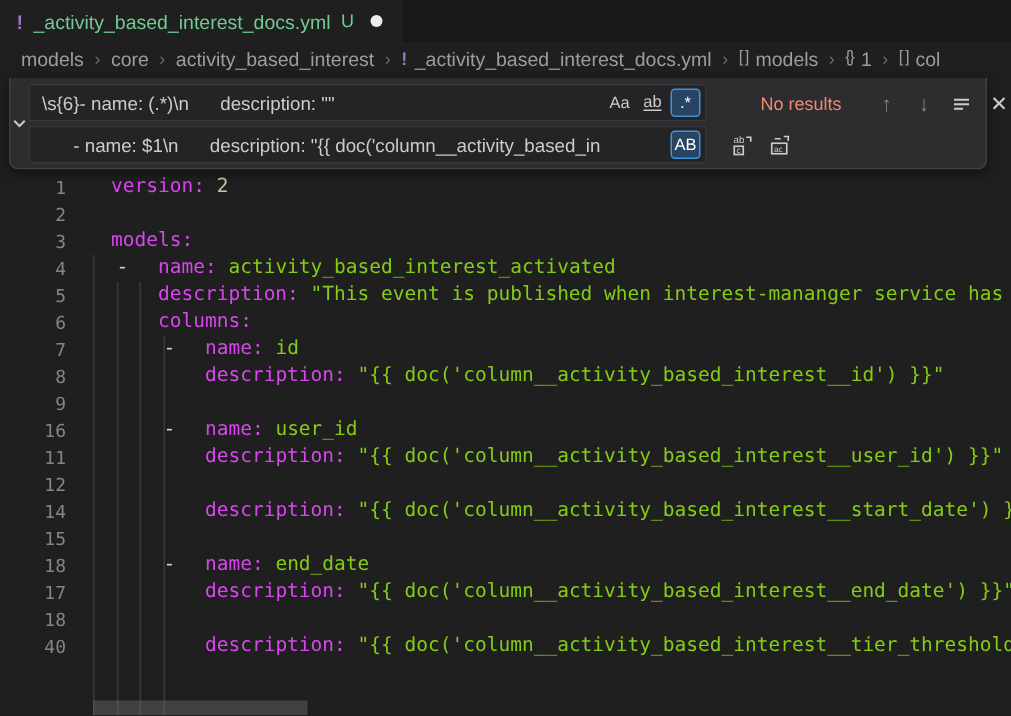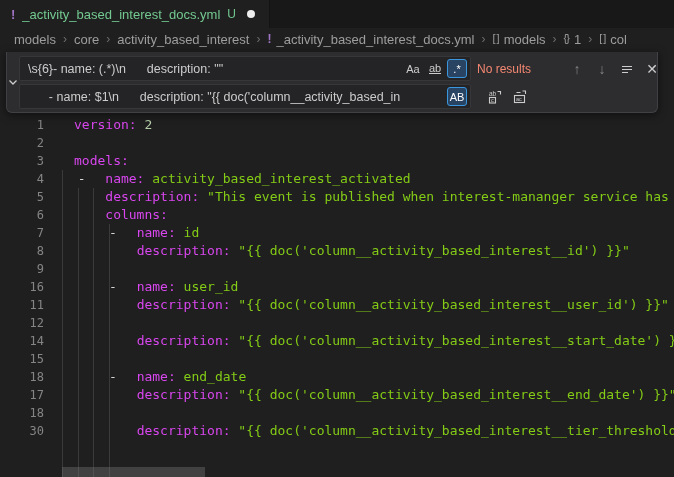--- a/index.html
+++ b/index.html
@@ -52,21 +52,21 @@
   .fw-inputbox { width:452px; height:25px; background:#242427; border:1px solid #37373a; border-radius:2px;
                  display:flex; align-items:center; padding:0 3px 0 0; overflow:hidden; }
   .fw-inputbox input { flex:1; min-width:0; background:transparent; border:none; outline:none;
                        color:#cccccc; font-size:12.5px; font-family:"Liberation Sans", sans-serif;
                        padding:0 0 0 8px; white-space:pre; }
   .opt-btn { flex:0 0 auto; width:20px; height:19px; margin-left:2px; border-radius:3px;
              display:flex; align-items:center; justify-content:center;
              color:#cccccc; font-size:11px; cursor:pointer; border:1px solid transparent; }
   .opt-btn.active { background:rgba(55,148,255,0.28); border-color:#3a96dd; color:#ffffff; }
   .opt-btn .ww { border-bottom:1px solid #cccccc; line-height:10px; }
-  .results { margin-left:6px; width:86px; font-size:12px; color:#f48771; white-space:nowrap; }
+  .results { margin-left:20px; width:86px; font-size:12px; color:#f48771; white-space:nowrap;text-align:center; }
   .icon-btn { width:22px; height:22px; margin-left:3px; display:flex; align-items:center; justify-content:center;
               color:#cccccc; font-size:14px; cursor:pointer; border-radius:3px; }
   .icon-btn.dim { color:#848484; }
   .replace-icons { margin-left:10px; display:flex; }
   svg.mini { display:block; }
 </style>
 </head>
 <body>
 
 <div id="stage">
@@ -130,21 +130,21 @@
         <div class="code-line"><span class="ln">8</span><span class="code-text"><span class="tk-plain">        </span><span class="tk-key">description:</span><span class="tk-str"> "{{ doc('column__activity_based_interest__id') }}"</span></span></div>
         <div class="code-line"><span class="ln">9</span><span class="code-text"></span></div>
         <div class="code-line"><span class="ln">16</span><span class="code-text"><span class="tk-plain">      - </span><span class="tk-key">name:</span><span class="tk-str"> user_id</span></span></div>
         <div class="code-line"><span class="ln">11</span><span class="code-text"><span class="tk-plain">        </span><span class="tk-key">description:</span><span class="tk-str"> "{{ doc('column__activity_based_interest__user_id') }}"</span></span></div>
         <div class="code-line"><span class="ln">12</span><span class="code-text"></span></div>
         <div class="code-line"><span class="ln">14</span><span class="code-text"><span class="tk-plain">        </span><span class="tk-key">description:</span><span class="tk-str"> "{{ doc('column__activity_based_interest__start_date') }}"</span></span></div>
         <div class="code-line"><span class="ln">15</span><span class="code-text"></span></div>
         <div class="code-line"><span class="ln">18</span><span class="code-text"><span class="tk-plain">      - </span><span class="tk-key">name:</span><span class="tk-str"> end_date</span></span></div>
         <div class="code-line"><span class="ln">17</span><span class="code-text"><span class="tk-plain">        </span><span class="tk-key">description:</span><span class="tk-str"> "{{ doc('column__activity_based_interest__end_date') }}"</span></span></div>
         <div class="code-line"><span class="ln">18</span><span class="code-text"></span></div>
-        <div class="code-line"><span class="ln">30</span><span class="code-text"><span class="tk-plain">        </span><span class="tk-key">description:</span><span class="tk-str"> "{{ doc('column__activity_based_interest__tier_threshold_amount</span></span></div>
+        <div class="code-line"><span class="ln">40</span><span class="code-text"><span class="tk-plain">        </span><span class="tk-key">description:</span><span class="tk-str"> "{{ doc('column__activity_based_interest__tier_threshold_amount</span></span></div>
       </div>
     <div class="hscroll"></div>
   </div>
 
   <div class="find-widget">
     <div class="toggle-strip">
       <span>
         <svg class="mini" width="12" height="12" viewBox="0 0 12 12">
             <path d="M2.5 4.5 L6 8 L9.5 4.5" fill="none" stroke="#cccccc" stroke-width="1.3"></path>
           </svg>

